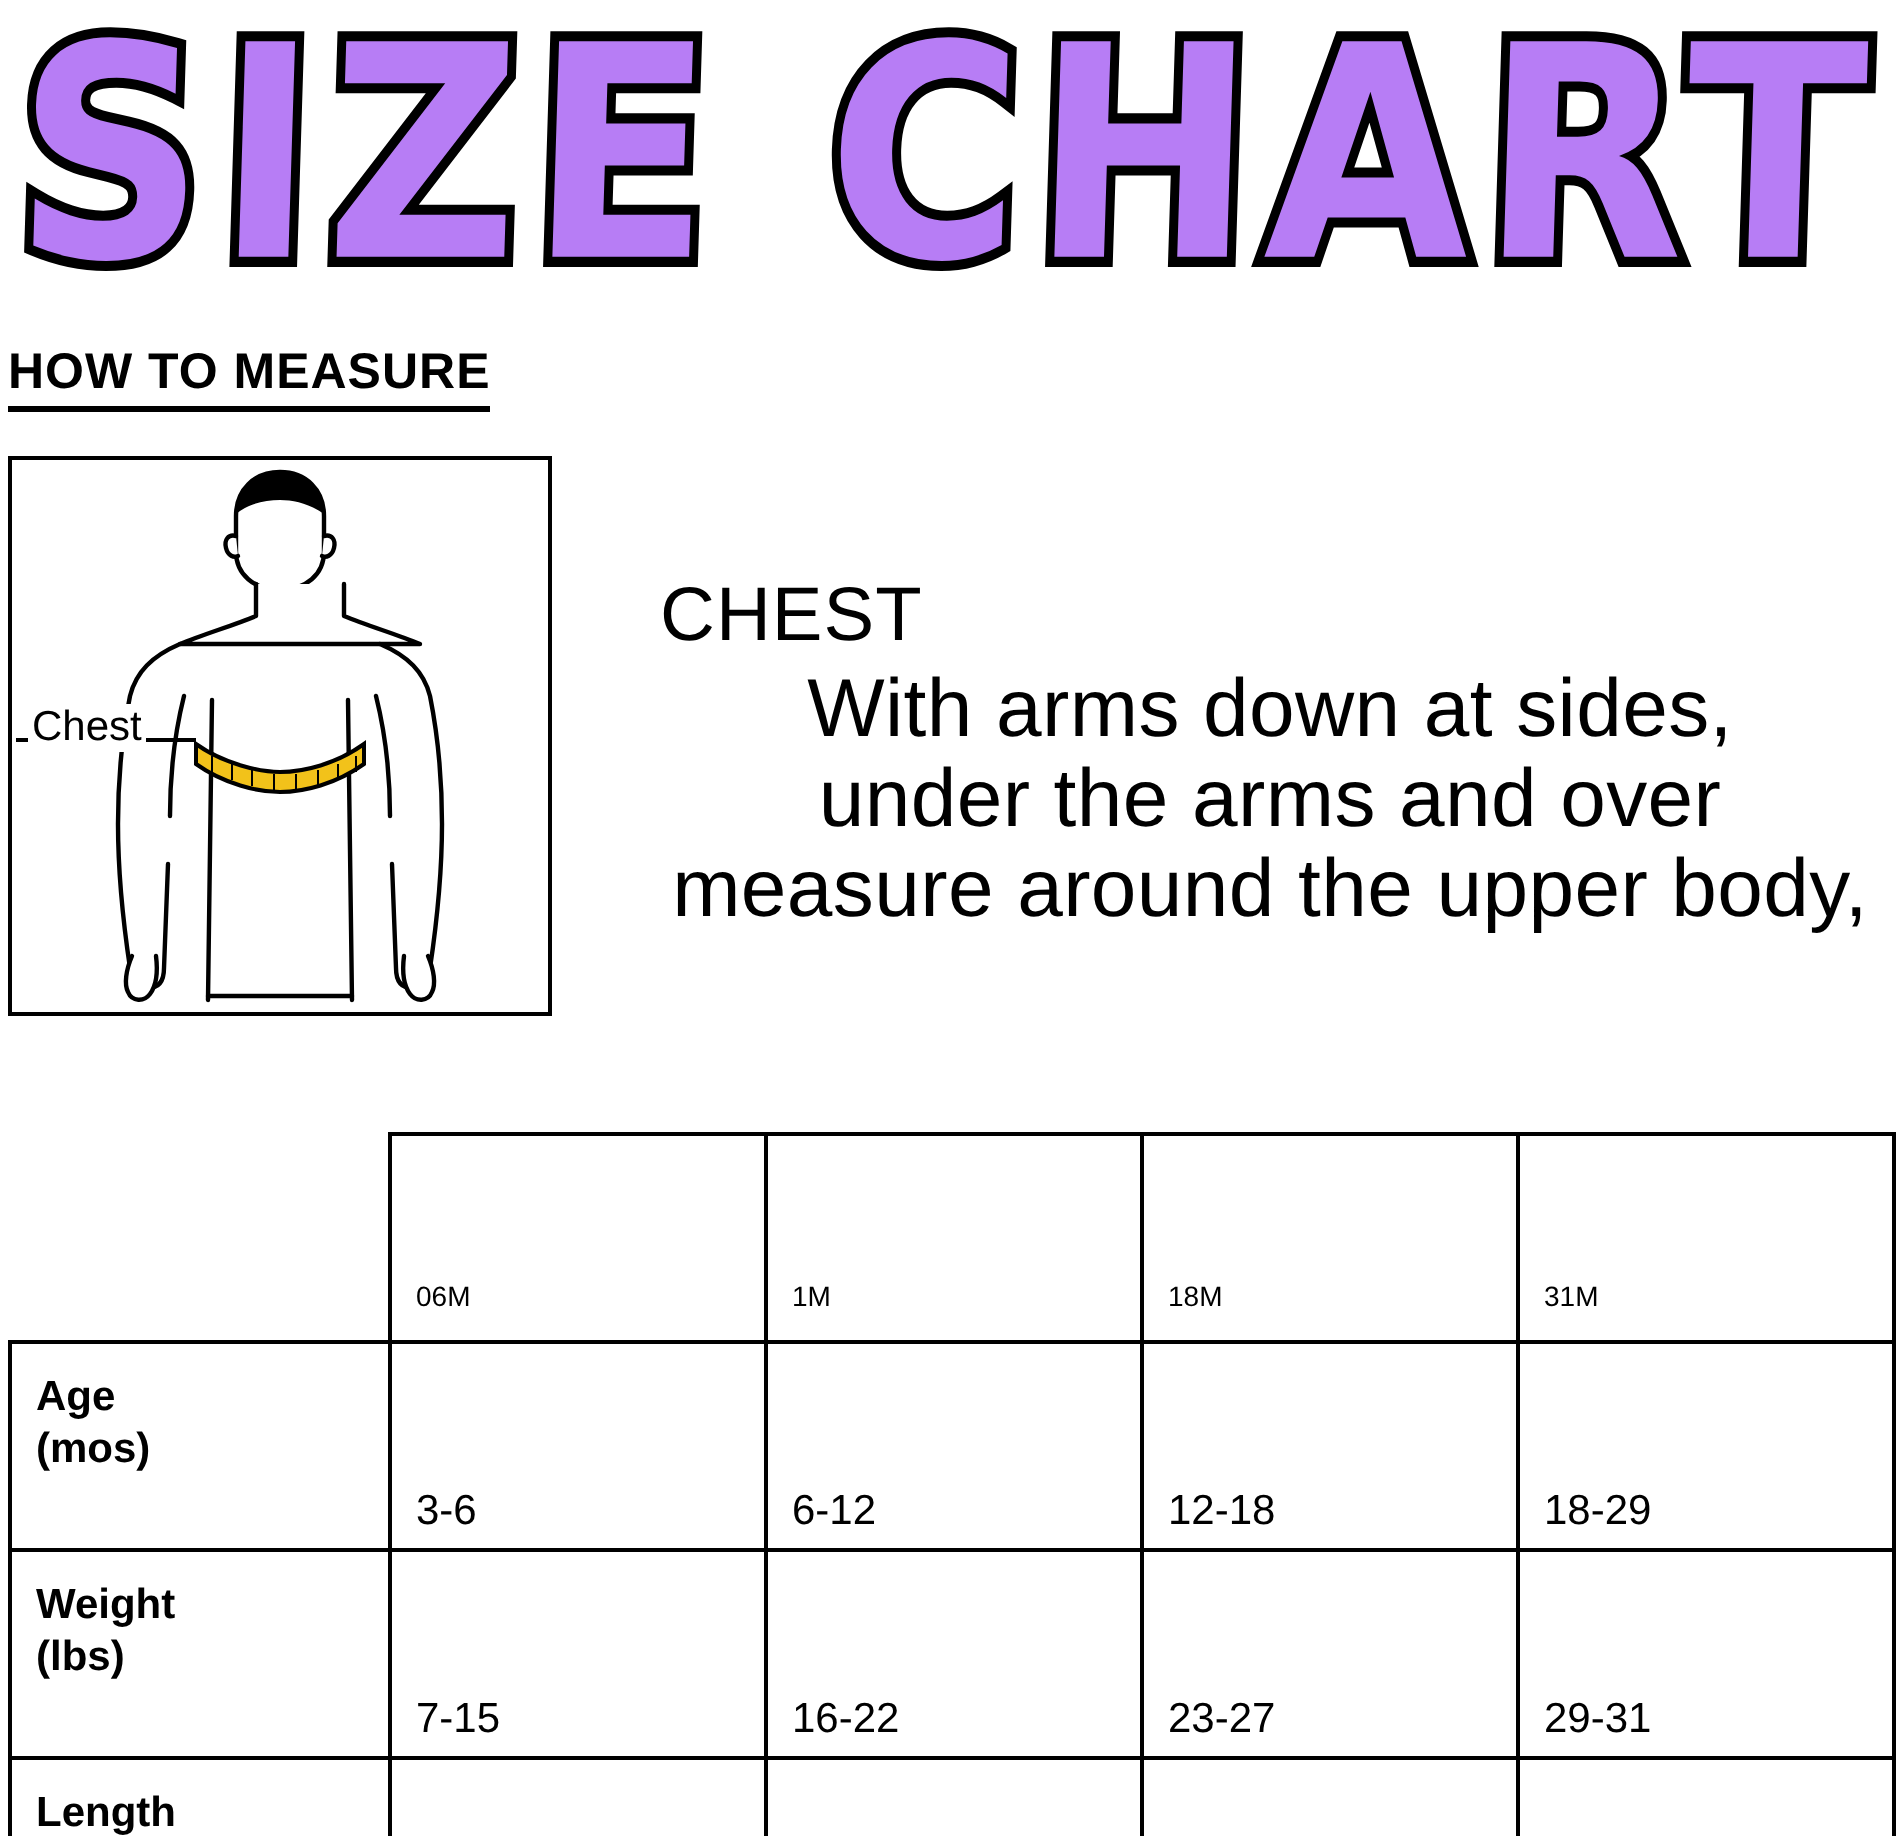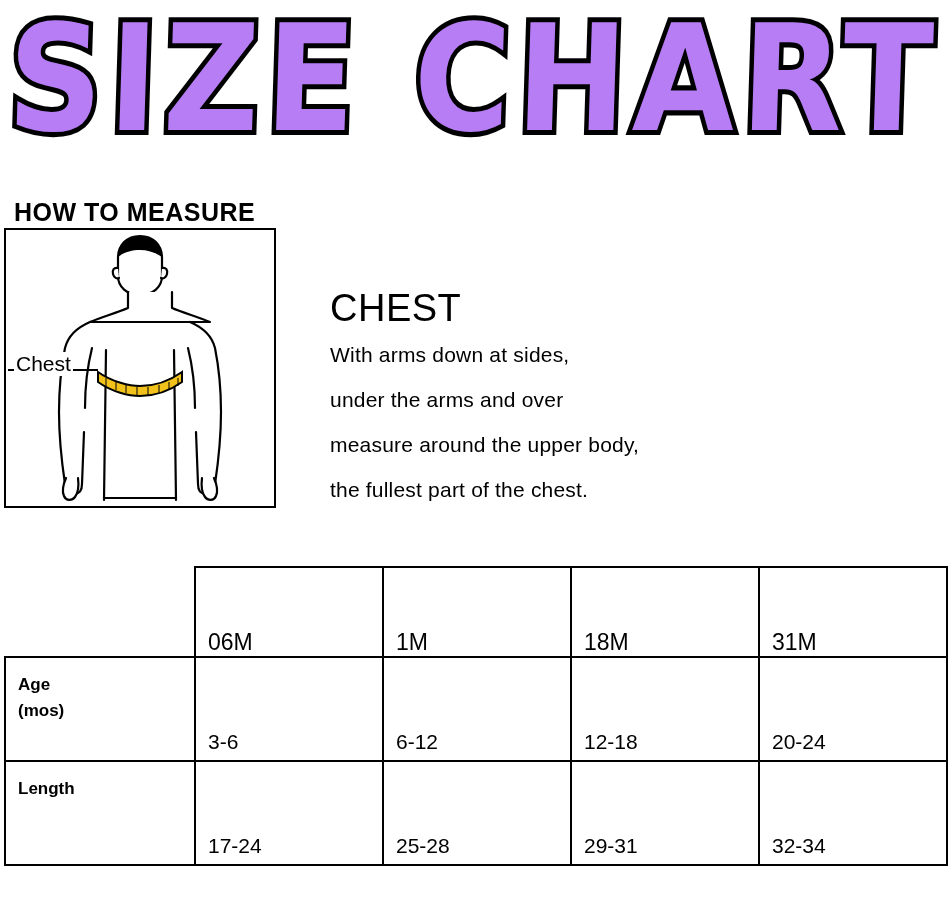--- a/index.html
+++ b/index.html
@@ -37,28 +37,27 @@
     text-stroke: 9px #000000;
     transform: scaleY(1.12) skewX(-2deg);
     transform-origin: center top;
     white-space: nowrap;
   }
 
   
   .howto {
     position: absolute;
     left: 4px;
-    top: 198px;
+    top: 172px;
     font-size: 25px;
     font-weight: 700;
     letter-spacing: 0.5px;
     border-bottom: 3px solid #000;
     padding-bottom: 2px;
     display: inline-block;
-    margin-left: 10px;
   }
 
   
   .figure-box {
     position: absolute;
     left: 4px;
     top: 228px;
     width: 272px;
     height: 280px;
     border: 2px solid #000;
@@ -86,23 +85,24 @@
   .desc h2 {
     margin: 0 0 2px 0;
     font-weight: 400;
     font-size: 38px;
     line-height: 44px;
     letter-spacing: 0.5px;
   }
   .desc p {
     margin: 0;
     font-weight: 400;
-    font-size: 21px;
+    font-size: 41px;
     line-height: 45px;
     letter-spacing: 0.2px;
+    text-align: center;
   }
 
   
   .size-table {
     position: absolute;
     left: 4px;
     top: 566px;
     width: 944px;
     border-collapse: collapse;
     table-layout: fixed;
@@ -115,25 +115,26 @@
     vertical-align: middle;
     padding: 0 0 0 12px;
     font-size: 21px;
     font-weight: 400;
   }
   .size-table td.empty-corner {
     border: none;
   }
   .size-table td.head-cell {
     vertical-align: bottom;
-    font-size: 23px;
+    padding-bottom: 14px;
+    font-size: 14px;
   }
   .size-table td.row-label {
     font-weight: 700;
-    font-size: 17px;
+    font-size: 21px;
     line-height: 26px;
     vertical-align: top;
     padding-top: 14px;
   }
   .size-table td.value-cell {
     vertical-align: bottom;
     padding-bottom: 6px;
   }
   .rl2 { display: block; }
 </style>
@@ -191,21 +192,20 @@
     <line x1="2" y1="140" x2="92" y2="140" stroke="#000000" stroke-width="2"></line>
   </svg>
 </div>
 <div class="chest-label">Chest</div>
 
 <div class="desc">
   <h2>CHEST</h2>
   <p>With arms down at sides,</p>
   <p>under the arms and over</p>
   <p>measure around the upper body,</p>
-  <p>the fullest part of the chest.</p>
 </div>
 
 <table class="size-table">
   <colgroup>
     <col class="lbl">
       <col class="val">
       <col class="val">
       <col class="val">
       <col class="val">
   </colgroup>
@@ -218,21 +218,31 @@
       <td class="head-cell">31M</td>
     </tr>
     <tr>
       <td class="row-label">
         <span class="rl2">Age</span>
         <span class="rl2">(mos)</span>
       </td>
       <td class="value-cell">3-6</td>
       <td class="value-cell">6-12</td>
       <td class="value-cell">12-18</td>
-      <td class="value-cell">20-24</td>
+      <td class="value-cell">18-29</td>
+    </tr>
+    <tr>
+      <td class="row-label">
+        <span class="rl2">Weight</span>
+        <span class="rl2">(lbs)</span>
+      </td>
+      <td class="value-cell">7-15</td>
+      <td class="value-cell">16-22</td>
+      <td class="value-cell">23-27</td>
+      <td class="value-cell">29-31</td>
     </tr>
     <tr>
       <td class="row-label">
         <span class="rl2">Length</span>
 
       </td>
       <td class="value-cell">17-24</td>
       <td class="value-cell">25-28</td>
       <td class="value-cell">29-31</td>
       <td class="value-cell">32-34</td>

